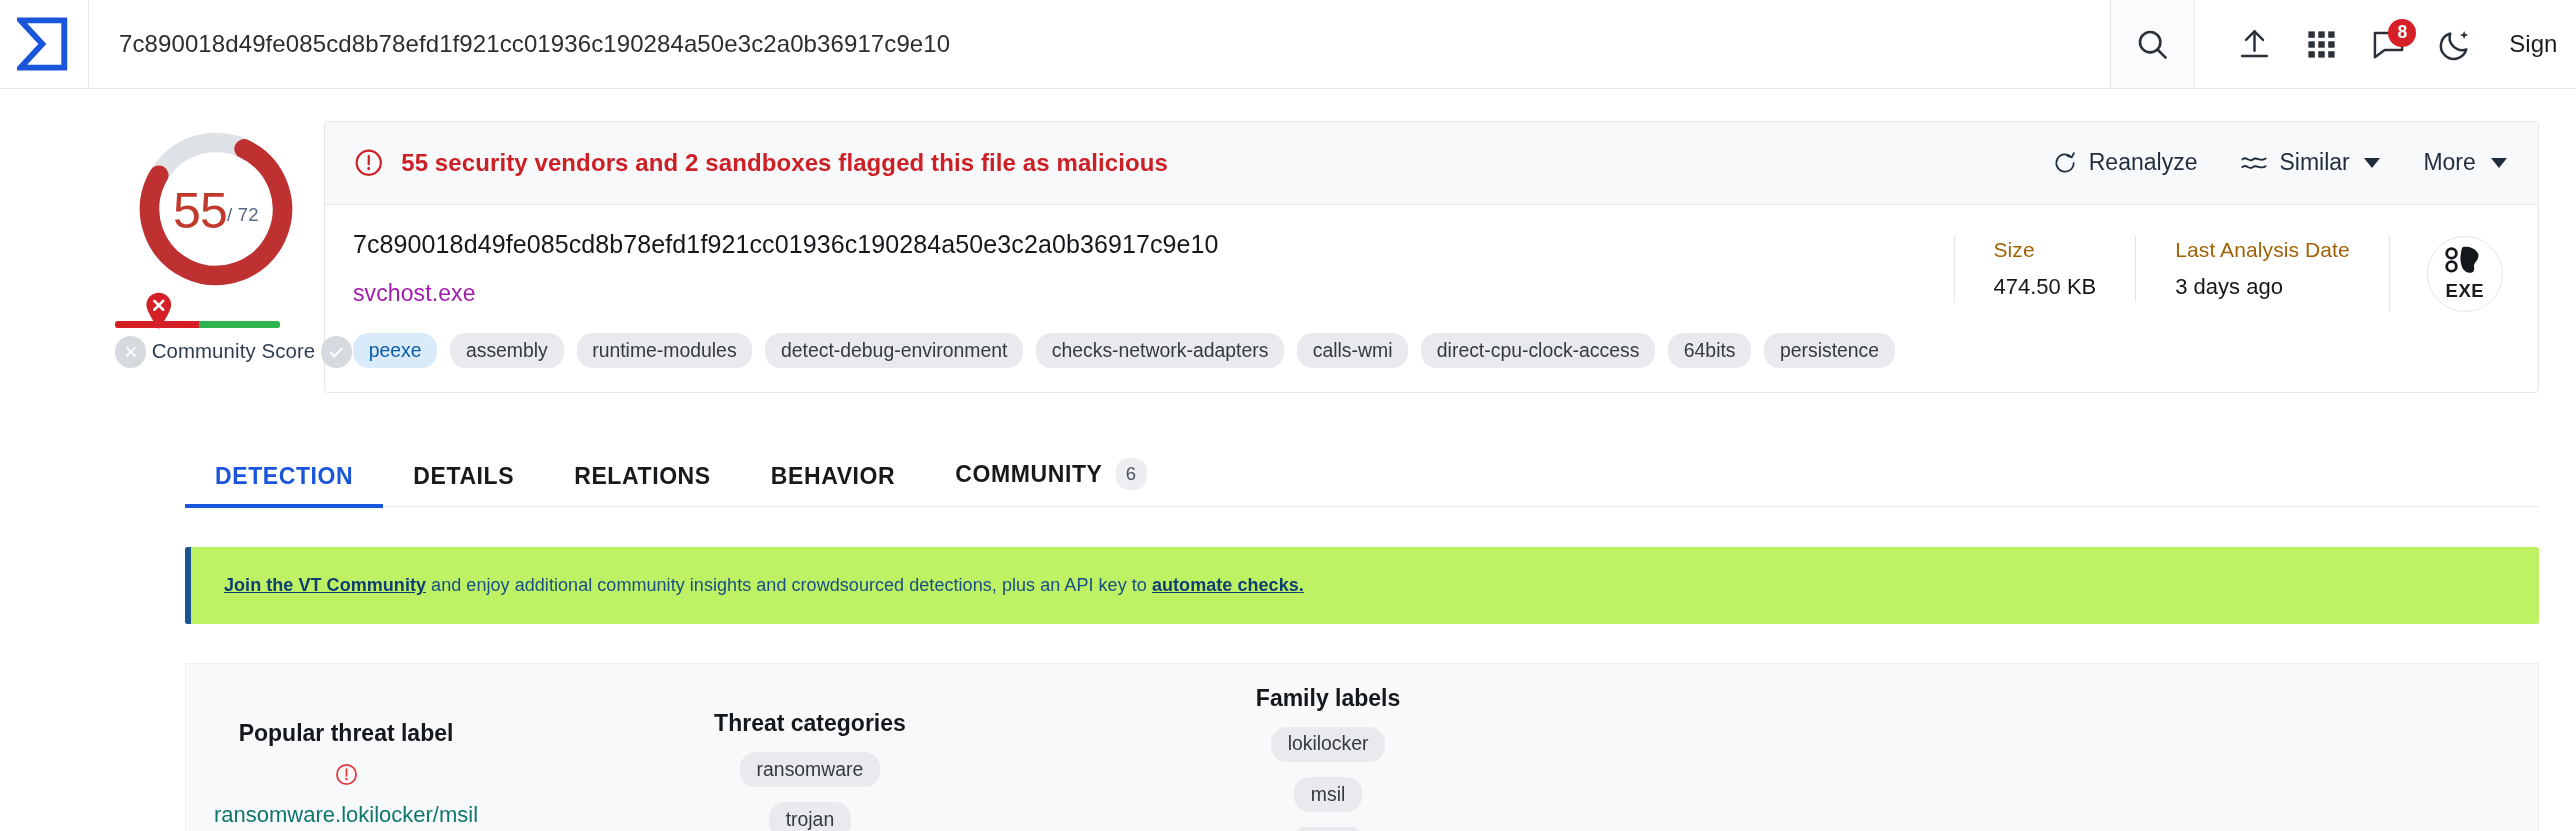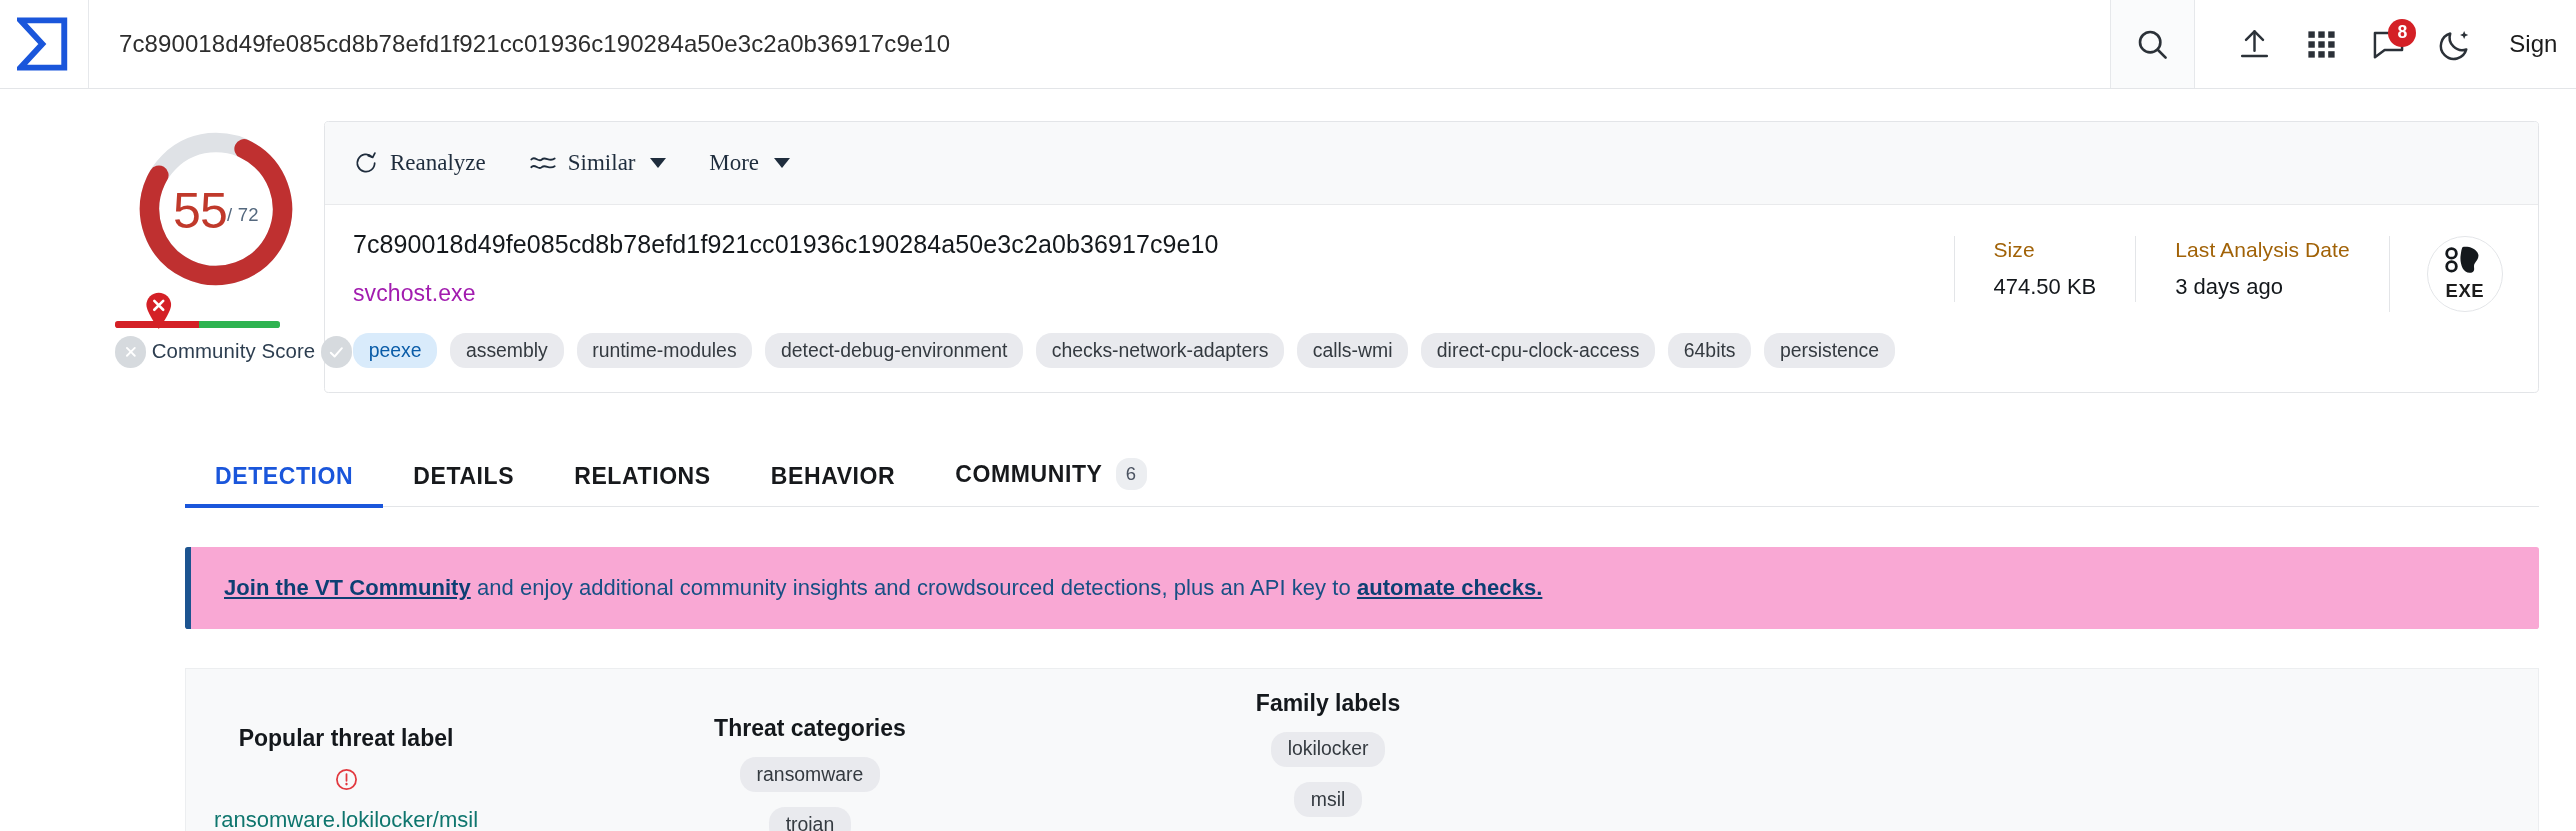--- a/index.html
+++ b/index.html
@@ -208,21 +208,20 @@
   .alert-text {
     font-size: 24px;
     font-weight: bold;
     color: #cd2026;
     letter-spacing: 0.1px;
   }
   .card-head-actions {
     display: flex;
     align-items: center;
     gap: 43px;
-    font-family: Liberation Serif, serif;
   }
   .hd-action {
     display: flex;
     align-items: center;
     gap: 11px;
     font-size: 23px;
     color: #1f2d3d;
     cursor: pointer;
     white-space: nowrap;
   }
@@ -346,25 +345,25 @@
     border-radius: 13px;
     min-width: 31.5px;
     height: 31.5px;
     display: flex; align-items: center; justify-content: center;
     padding: 0 7.4px;
   }
 
   
   .vt-banner {
     margin: 40px 37px 0 185px;
-    background: #f9a8d4;
+    background: #bef264;
     border-left: 6.5px solid #1c5490;
     border-radius: 2.8px;
     padding: 28px 33px;
-    font-size: 22px;
+    font-size: 18px;
     color: #184f84;
     letter-spacing: 0.05px;
   }
   .vt-banner a {
     color: #0d3f73;
     font-weight: bold;
     text-decoration: underline;
     cursor: pointer;
   }
 
@@ -507,20 +506,28 @@
           </svg>
         </div>
       </div>
     </div>
   </div>
 
   <div class="card-col">
     <div class="file-card">
 
       <div class="card-head">
+        <div class="alert-left">
+          <svg width="31.5" height="31.5" viewBox="0 0 24 24" fill="none" stroke="#cd2026" stroke-width="1.7">
+            <circle cx="12" cy="12" r="9.2"></circle>
+            <line x1="12" y1="6.8" x2="12" y2="13.2" stroke-linecap="round"></line>
+            <line x1="12" y1="16.3" x2="12" y2="16.6" stroke-linecap="round" stroke-width="2.2"></line>
+          </svg>
+          <span class="alert-text">55 security vendors and 2 sandboxes flagged this file as malicious</span>
+        </div>
 
         <div class="card-head-actions">
           <div class="hd-action">
             <svg width="26" height="26" viewBox="0 0 24 24" fill="none" stroke="#1f2d3d" stroke-width="1.6">
               <path d="M20 12a8 8 0 1 1-2.4-5.7" stroke-linecap="round"></path>
               <polyline points="20.2,2.8 18.2,6.9 14,5.2" stroke-linecap="round" stroke-linejoin="round"></polyline>
             </svg>
             <span>Reanalyze</span>
           </div>
 

